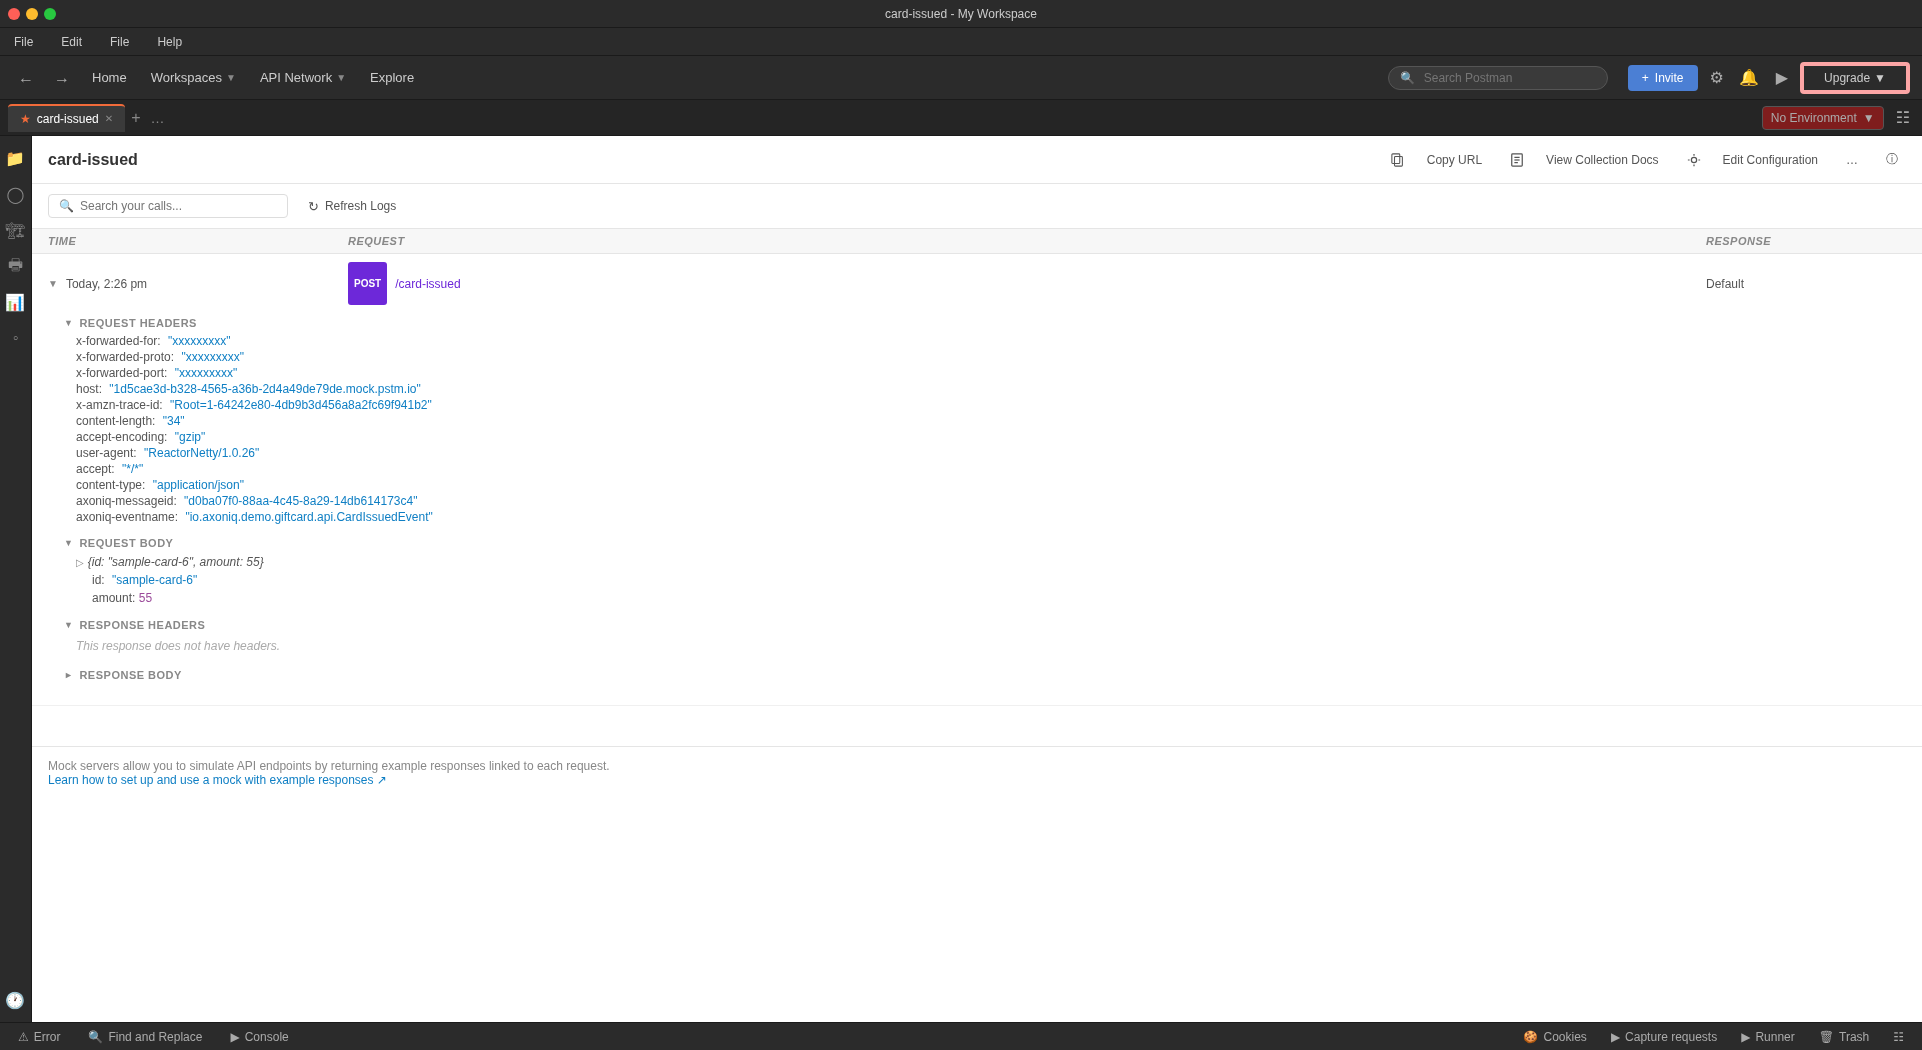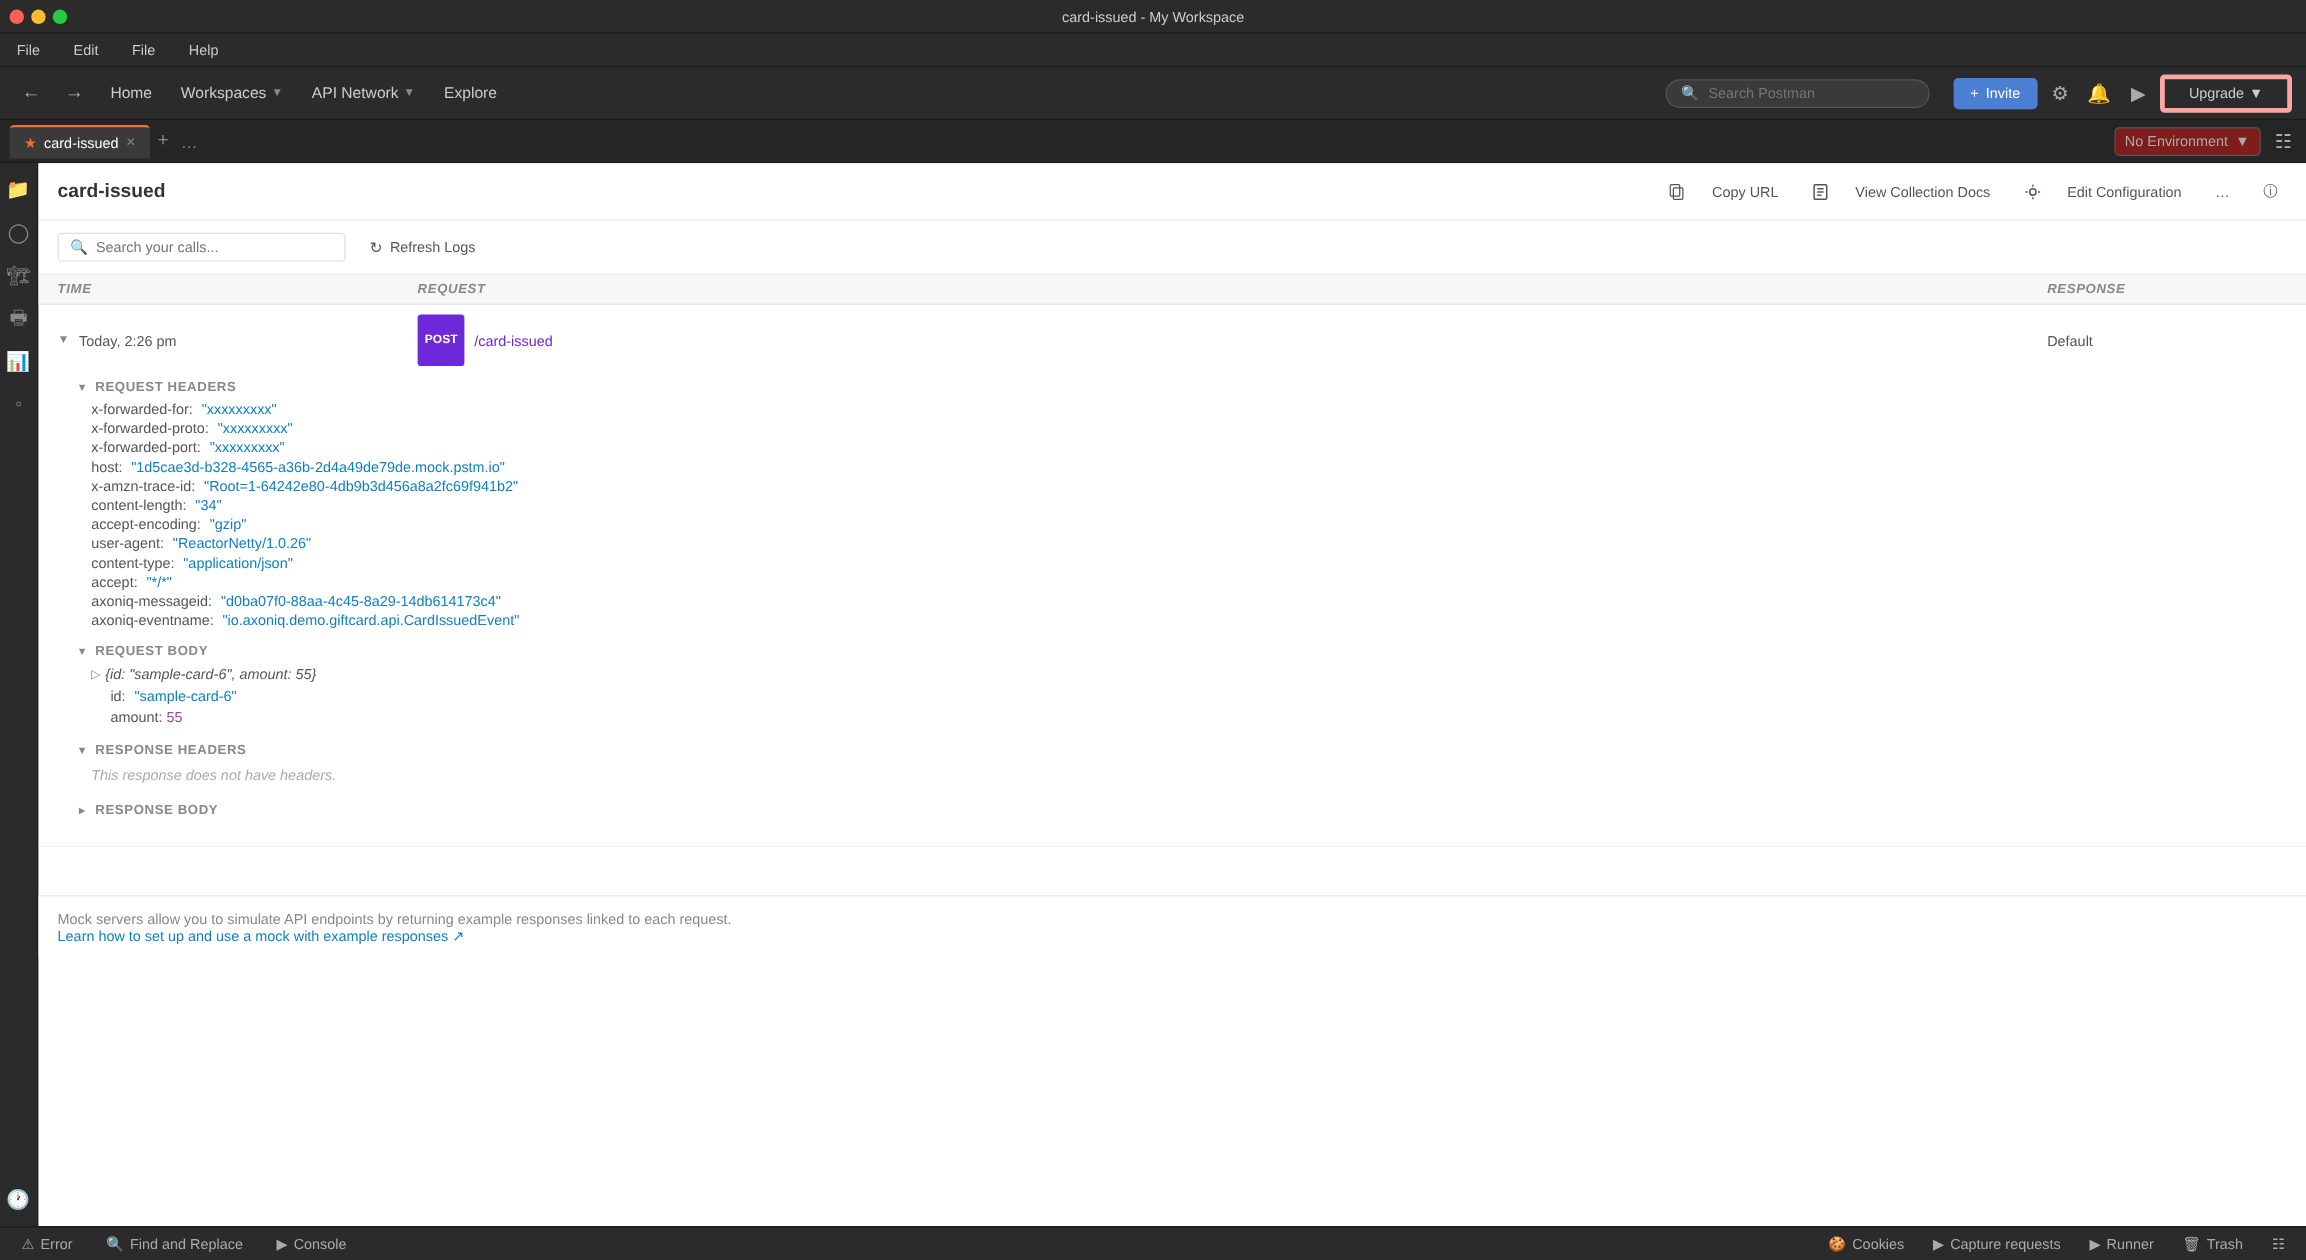--- a/index.html
+++ b/index.html
@@ -284,26 +284,26 @@
             </div>
             <div class="header-row">
               <span class="header-key">accept-encoding:&nbsp;</span>
                 <span class="header-value">"gzip"</span>
             </div>
             <div class="header-row">
               <span class="header-key">user-agent:&nbsp;</span>
                 <span class="header-value">"ReactorNetty/1.0.26"</span>
             </div>
             <div class="header-row">
+              <span class="header-key">accept:&nbsp;</span>
+                <span class="header-value">"*/*"</span>
+            </div>
+            <div class="header-row">
               <span class="header-key">content-type:&nbsp;</span>
                 <span class="header-value">"application/json"</span>
-            </div>
-            <div class="header-row">
-              <span class="header-key">accept:&nbsp;</span>
-                <span class="header-value">"*/*"</span>
             </div>
             <div class="header-row">
               <span class="header-key">axoniq-messageid:&nbsp;</span>
                 <span class="header-value">"d0ba07f0-88aa-4c45-8a29-14db614173c4"</span>
             </div>
             <div class="header-row">
               <span class="header-key">axoniq-eventname:&nbsp;</span>
                 <span class="header-value">"io.axoniq.demo.giftcard.api.CardIssuedEvent"</span>
             </div>
           </div>

